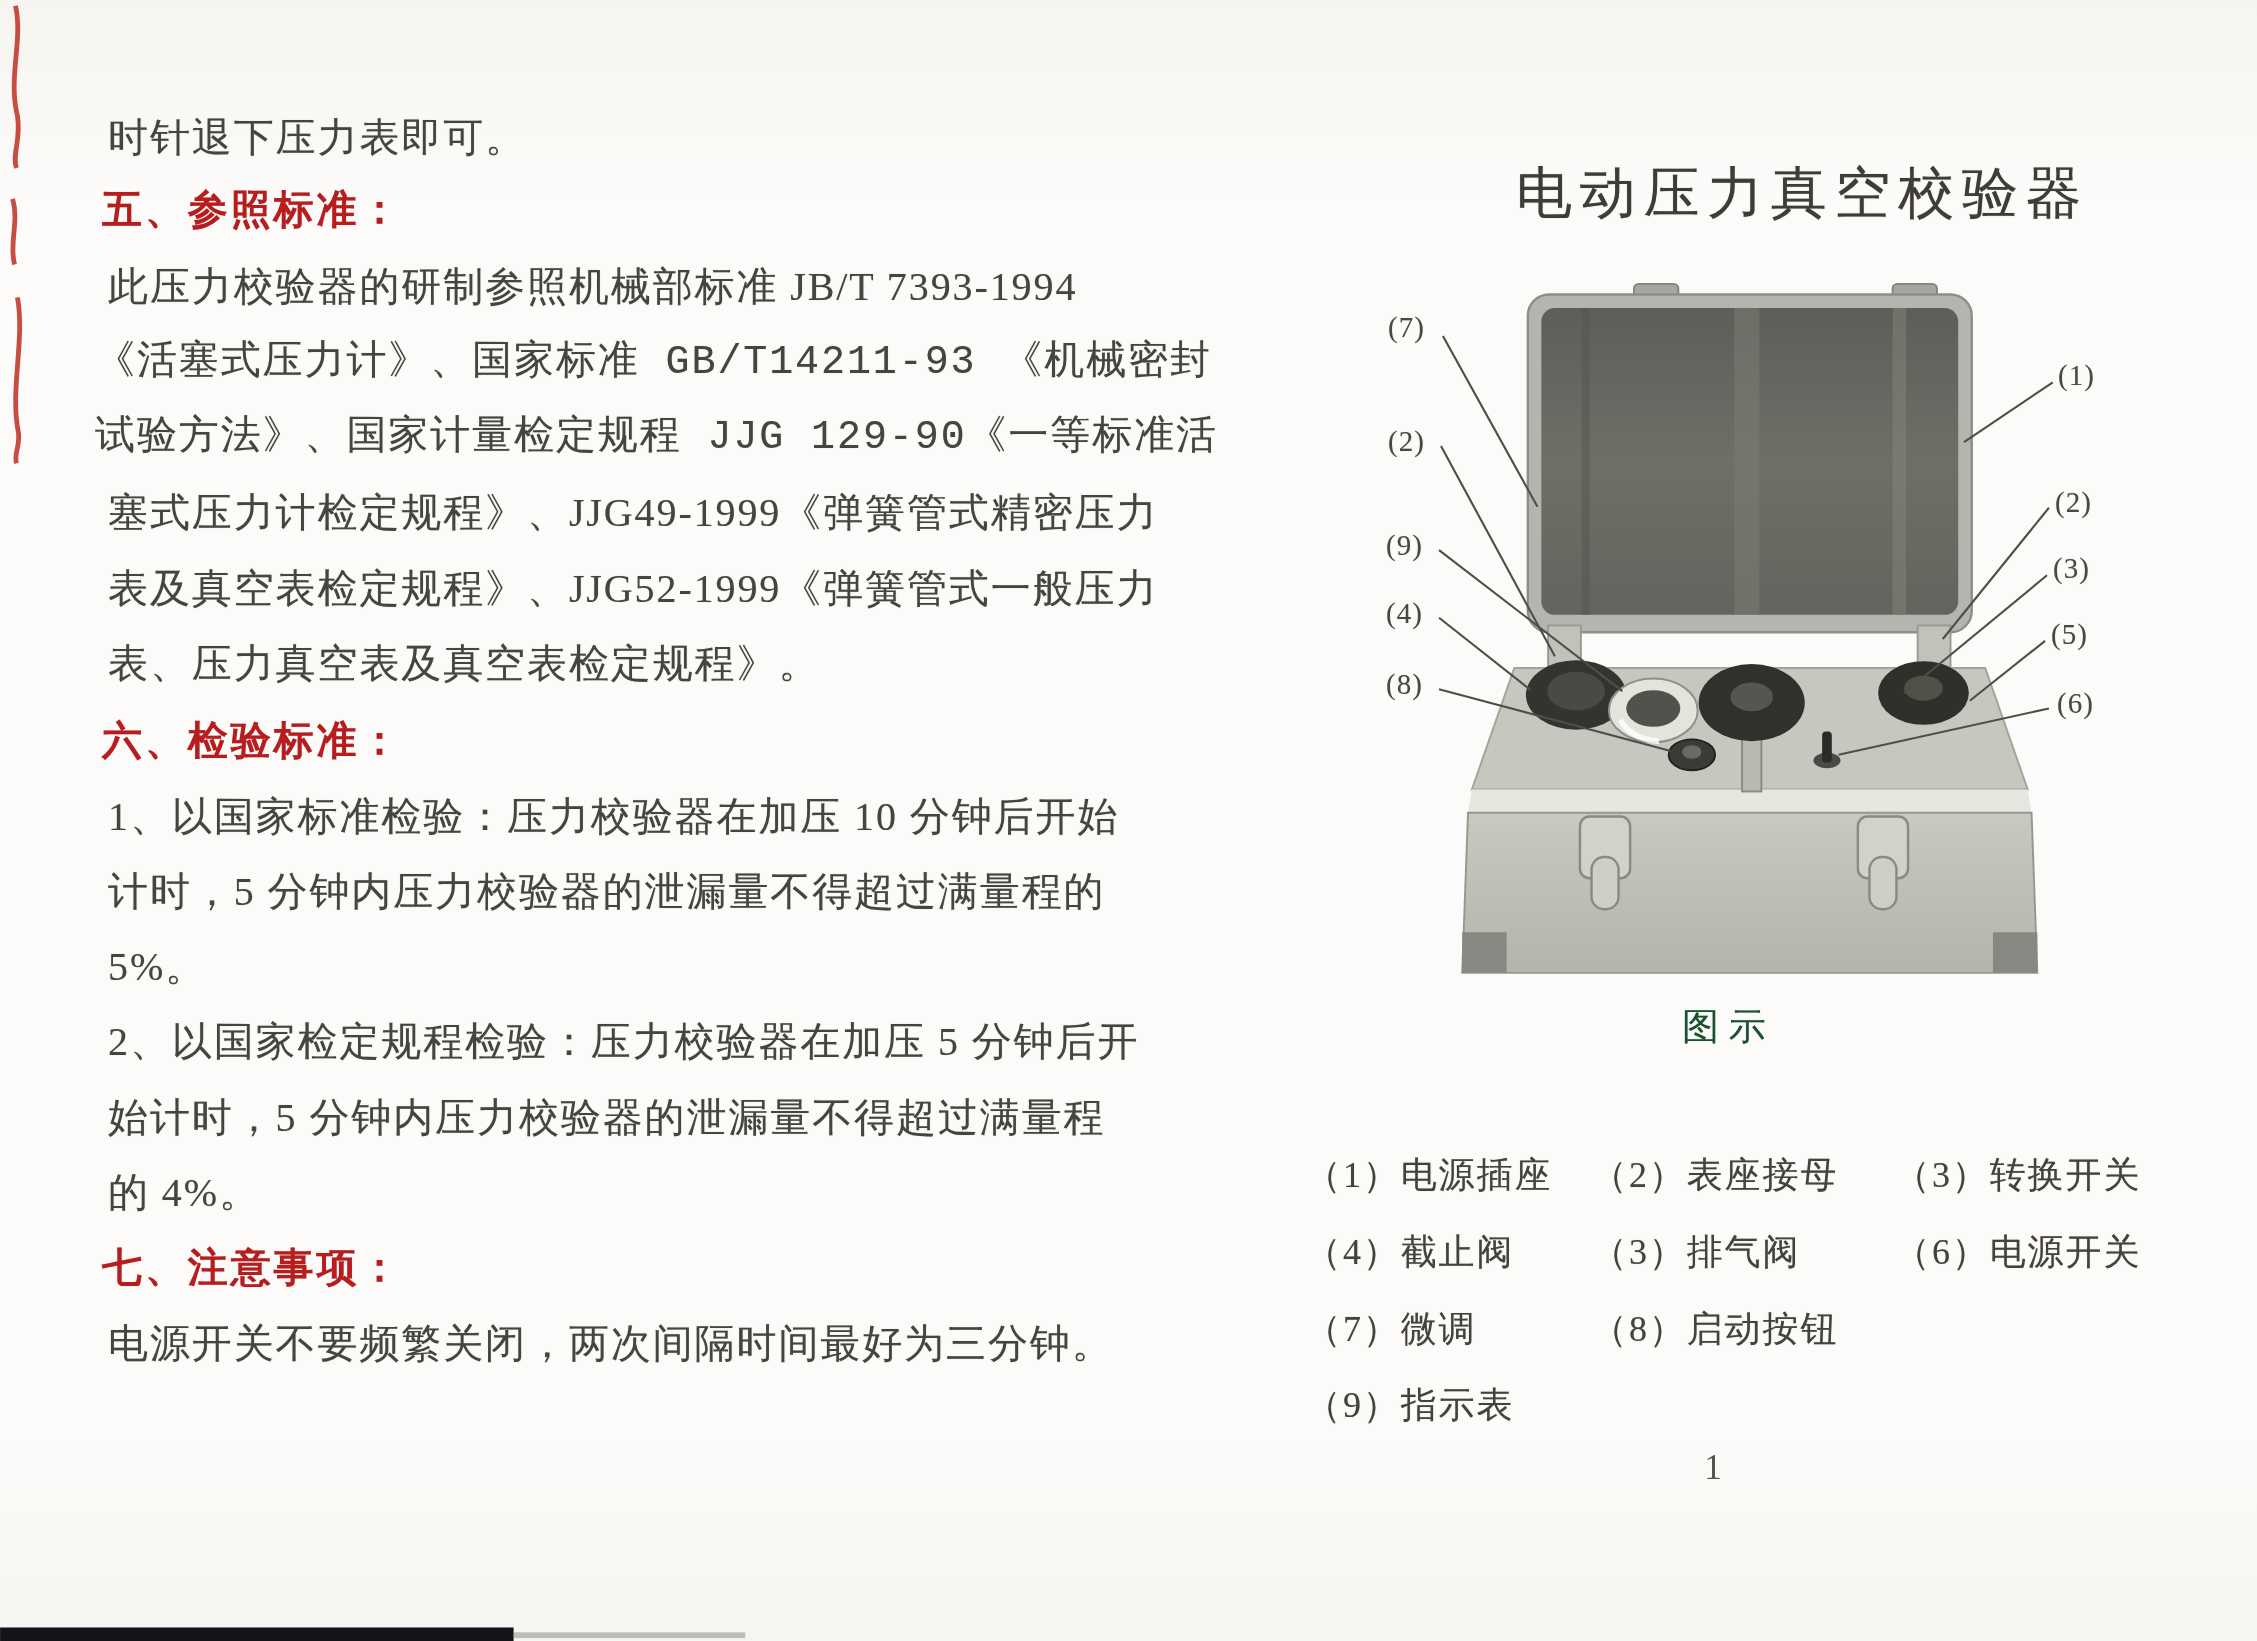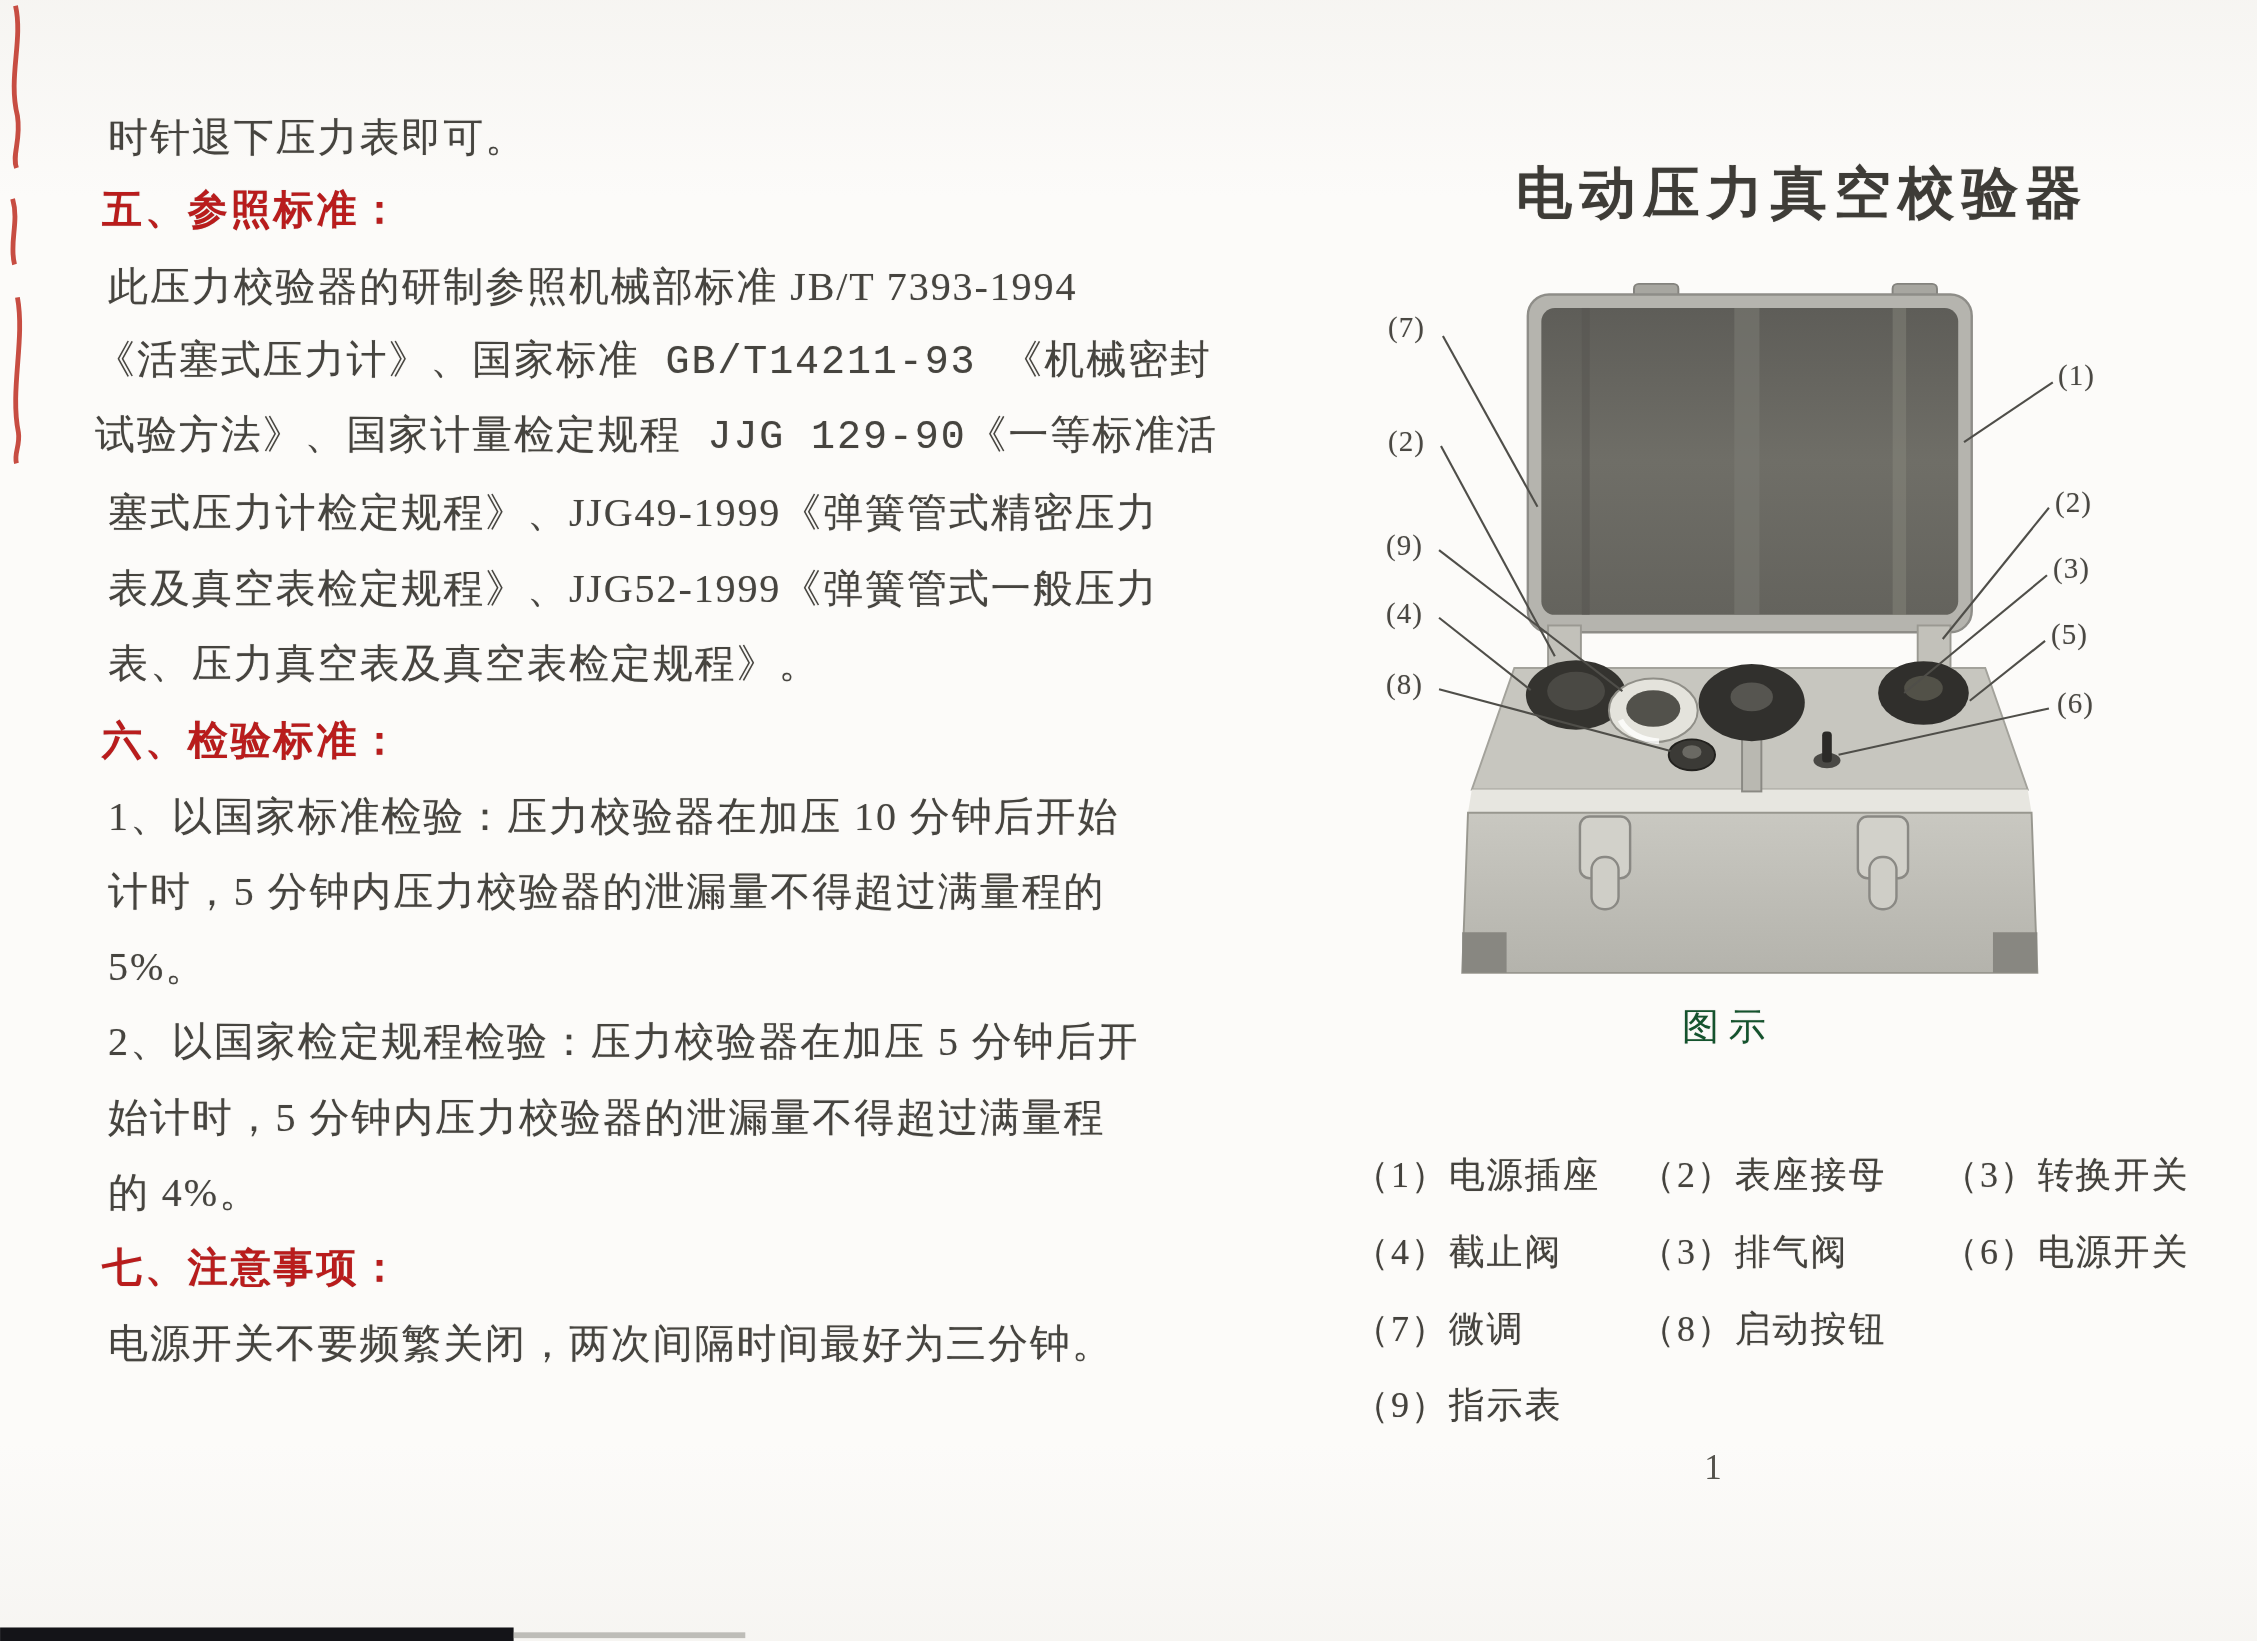--- a/index.html
+++ b/index.html
@@ -19,36 +19,36 @@
     position:absolute;white-space:nowrap;
     font-size:40px;letter-spacing:1.9px;line-height:1;
     color:#46443f;
     text-shadow:0 0 1px rgba(70,68,63,.35);
   }
   .line-normal{left:108px;}
   .line-quote{left:95px;font-family:Liberation Mono, monospace;}
   .line-header{left:102px;font-weight:bold;letter-spacing:2.9px;color:#b91c1c;}
   .page-title{
     position:absolute;left:1516px;top:156px;width:560px;
-    text-align:left;font-size:56px;font-weight:bold;letter-spacing:7.7px;
+    text-align:left;font-size:56px;font-weight:normal;letter-spacing:7.7px;
     color:#3e3c37;text-shadow:0 0 1px rgba(62,60,55,.45);
     white-space:nowrap;
   }
   .fig-caption{
     position:absolute;left:1682px;top:1002px;width:145px;
     font-size:37px;letter-spacing:9.7px;color:#14532d;
     text-shadow:0 0 1px rgba(68,66,61,.35);
   }
   .callout{
     position:absolute;font-size:29px;color:#4a4843;letter-spacing:1px;
     text-shadow:0 0 1px rgba(74,72,67,.3);
   }
   .legend-item{
     position:absolute;font-size:36px;letter-spacing:1.9px;color:#44423d;
-    white-space:nowrap;text-shadow:0 0 1px rgba(68,66,61,.35);margin-left:48px;
+    white-space:nowrap;text-shadow:0 0 1px rgba(68,66,61,.35);
   }
   .page-number{
     position:absolute;left:1684px;top:1448px;width:58px;text-align:center;
     font-size:35px;color:#54524c;
   }
   svg{display:block;}
   .figure-svg{position:absolute;left:1352px;top:280px;}
   .artifacts-svg{position:absolute;left:0;top:0;pointer-events:none;}
 </style>
 </head>

